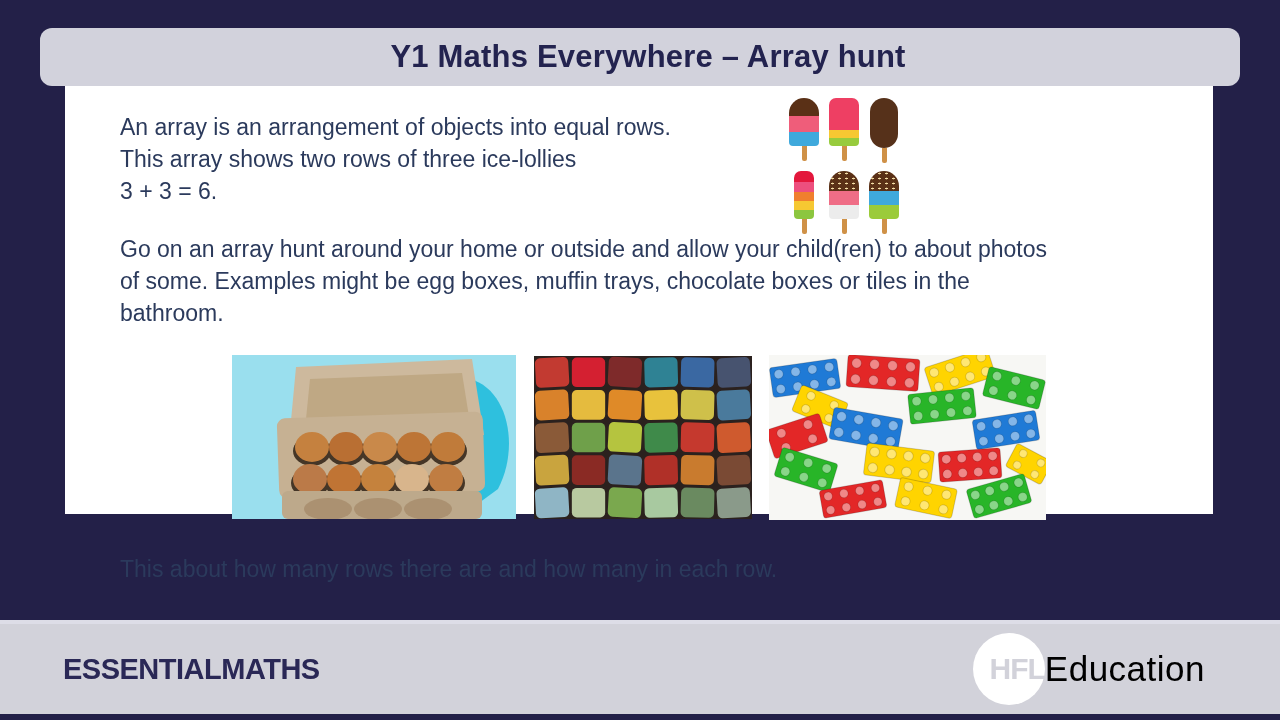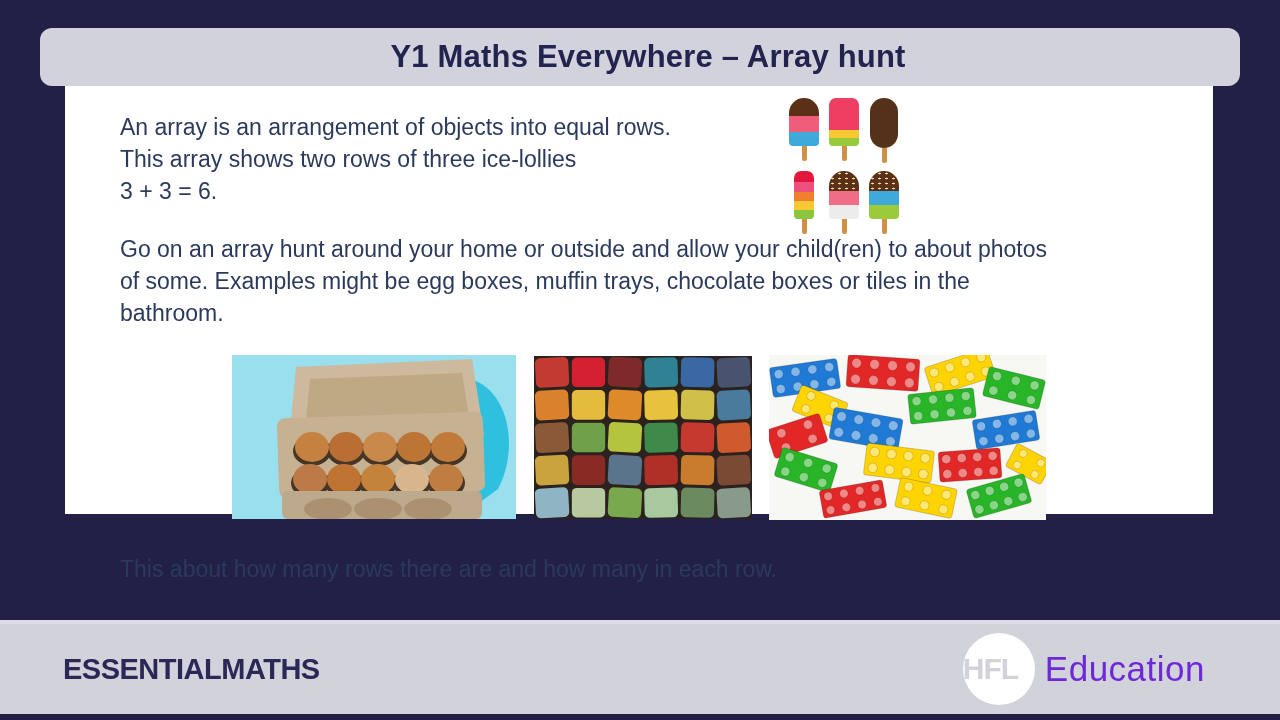--- a/index.html
+++ b/index.html
@@ -21,23 +21,23 @@
   .lolly-body{display:flex;flex-direction:column;overflow:hidden;}
   .lolly-stick{width:5px;height:15px;background:var(--stick);border-radius:0 0 2px 2px;}
   .sprinkles{background-image:radial-gradient(#f3dca4 1.2px,transparent 1.5px);background-size:7px 5px;}
   .photo{position:absolute;display:block;}
   .photo-egg{left:167px;top:269px;width:284px;height:164px;}
   .photo-blocks{left:469px;top:270px;width:218px;height:163px;}
   .photo-lego{left:704px;top:269px;width:277px;height:165px;}
   .footer{position:absolute;left:0;top:620px;width:1280px;height:94px;background:var(--footer-bar);border-top:4px solid #dddde7;box-sizing:border-box;}
   .brand{position:absolute;left:63px;top:50%;transform:translateY(-50%);font-size:29px;font-weight:bold;letter-spacing:-.5px;color:var(--brand-text);}
   .logo{position:absolute;right:75px;top:50%;transform:translateY(-50%);display:flex;align-items:center;}
-  .logo-circle{width:72px;height:72px;border-radius:50%;background:#fff;display:flex;align-items:center;justify-content:flex-start;}
+  .logo-circle{width:72px;height:72px;border-radius:50%;background:#fff;display:flex;align-items:center;justify-content:flex-end;}
   .logo-circle span{font-size:30px;font-weight:bold;letter-spacing:-1px;color:var(--footer-bar);}
-  .logo-word{font-size:35px;color:#6d28d9;margin-left:10px;letter-spacing:.5px;}
+  .logo-word{font-size:35px;color:#000000;letter-spacing:.5px;}
 </style>
 </head>
 <body>
 
 <div class="slide">
 
   <div class="title-bar">
     <h1>Y1 Maths Everywhere – Array hunt</h1>
   </div>
 

